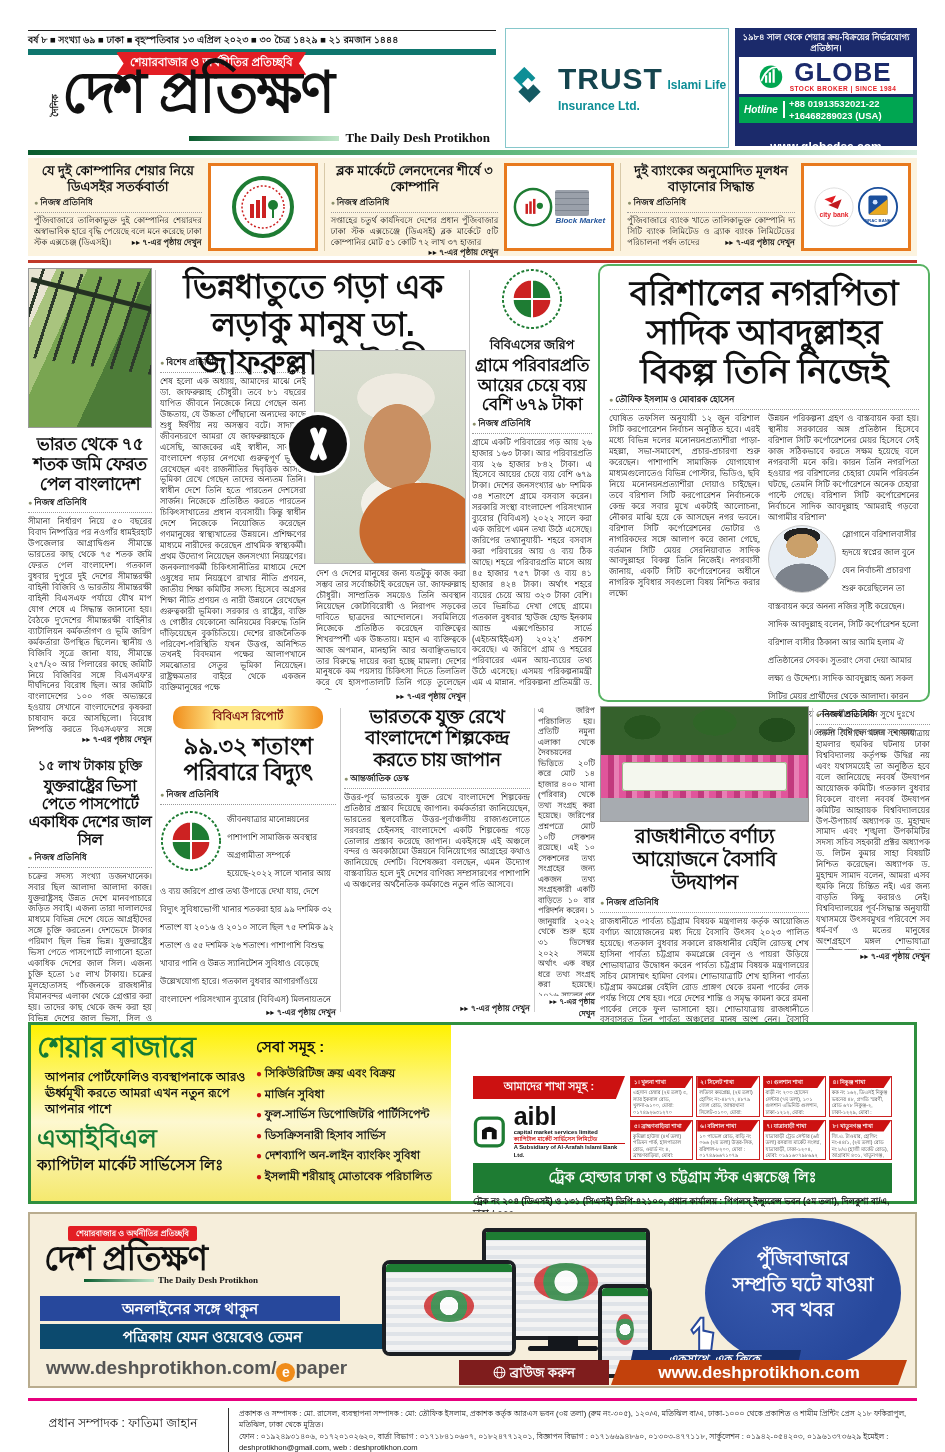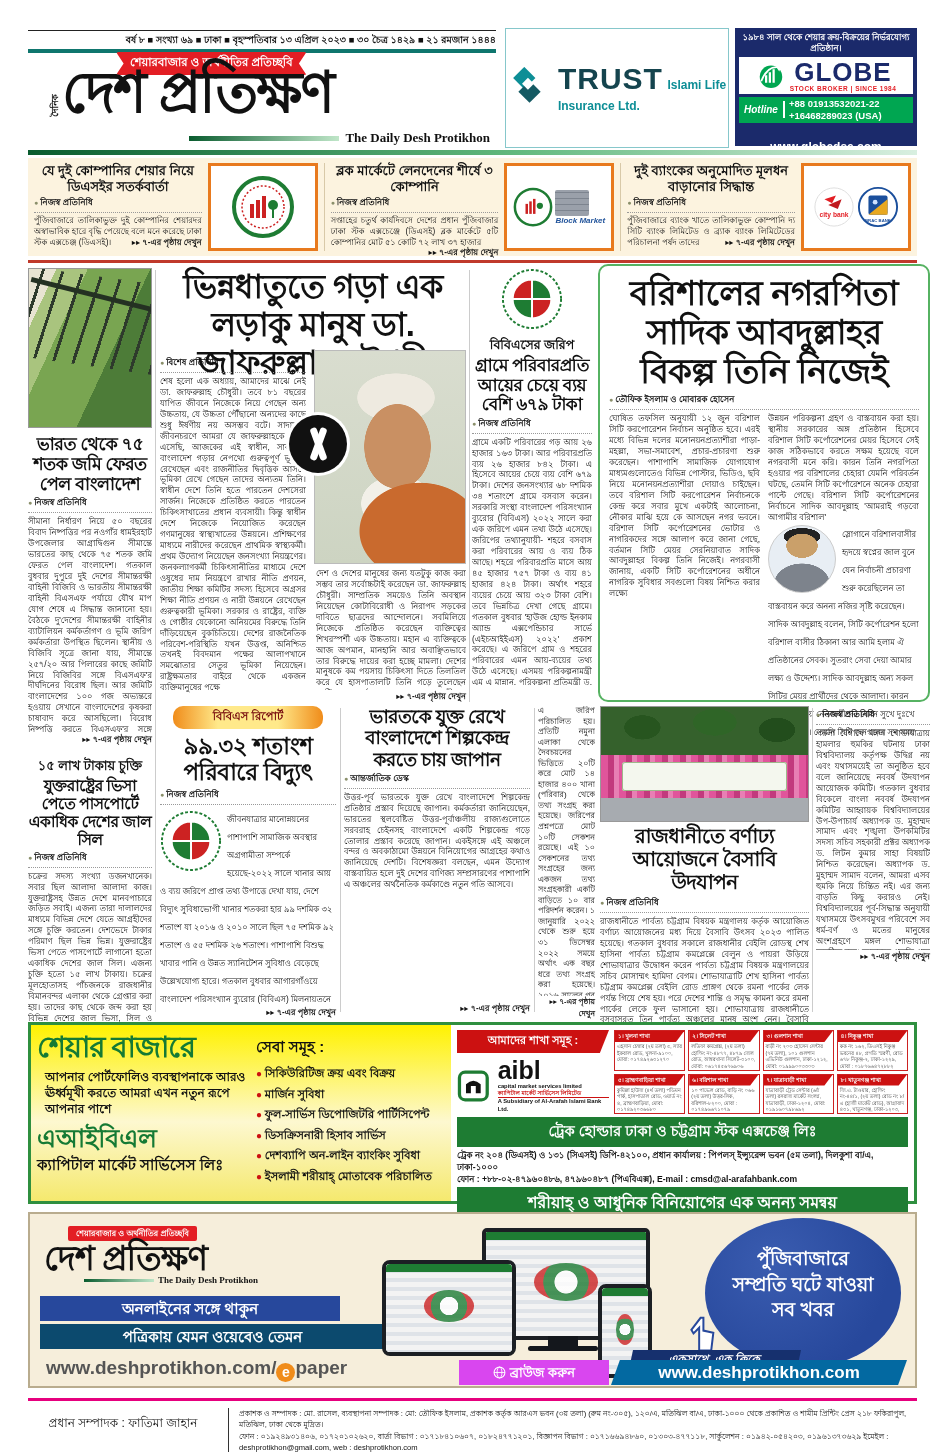--- a/index.html
+++ b/index.html
@@ -1,20 +1,20 @@
 <!DOCTYPE html>
 <html><head>
 <meta charset="utf-8">
 <style>
   html,body{margin:0;padding:0;background:#fff;}
   #page{position:relative;width:945px;height:1452px;background:#fff;overflow:hidden;
         font-family:"Liberation Sans","DejaVu Sans",sans-serif;color:#111;}
   
   .dateline{position:absolute;left:28px;top:30px;width:468px;height:18px;border-top:1px solid #222;
-    border-bottom:4px solid #0f766e;font-size:9.5px;line-height:18px;text-align:right;font-weight:bold;}
+    border-bottom:6px solid #0f766e;font-size:9.5px;line-height:18px;text-align:left;font-weight:bold;}
   .mast{position:absolute;left:28px;top:52px;width:468px;height:96px;}
   .ribbon{position:absolute;left:88px;top:0;background:#e31e24;color:#fff;font-size:11.5px;font-weight:bold;
     padding:2px 14px;border-radius:3px;clip-path:polygon(0 0,100% 0,96% 50%,100% 100%,0 100%,4% 50%);}
   .mtitle{position:absolute;left:34px;top:12px;font-size:57px;font-weight:bold;letter-spacing:-2px;
     line-height:1;white-space:nowrap;}
   .mdaily{position:absolute;left:16px;top:46px;font-size:9px;font-weight:bold;transform:rotate(-90deg);color:#111;}
   .msub{position:absolute;right:6px;bottom:2px;display:flex;align-items:center;gap:6px;}
   .gbar{display:inline-block;width:150px;height:5px;background:linear-gradient(90deg,#0a5c2f,#bfe6c8);}
   .msub span{font-family:"Liberation Serif",serif;font-weight:bold;font-size:13px;}
   
@@ -128,21 +128,21 @@
   .ay1{width:215px;}
   .sharet{font-size:29px;font-weight:bold;color:#157a34;line-height:1;letter-spacing:-1px;}
   .sharesub{font-size:12px;font-weight:bold;margin:7px 0 0 8px;line-height:1.35;}
   .aiblbn{font-size:25px;font-weight:bold;color:#157a34;margin-top:8px;line-height:1;}
   .aiblbn2{font-size:15px;font-weight:bold;margin-top:2px;}
   .ay2{flex:1;padding-top:2px;}
   .svt{font-size:15px;font-weight:bold;margin-bottom:5px;}
   .svc{list-style:none;margin:0;padding:0;}
   .svc li{font-size:11.3px;font-weight:bold;margin:6px 0;line-height:1.25;}
   .svc li::before{content:"● ";color:#cc1111;font-size:10px;}
-  .aw{flex:1;position:relative;padding:5px 6px;box-sizing:border-box;}
+  .aw{flex:1;position:relative;padding:5px 22px;box-sizing:border-box;margin-top:46px;}
   .awtop{display:flex;gap:5px;height:84px;}
   .awleft{width:152px;position:relative;}
   .brbadge{background:#cc1111;color:#fff;font-weight:bold;font-size:11px;text-align:center;padding:2px 0;
      clip-path:polygon(0 0,100% 0,94% 100%,0 100%);}
   .alogo{display:flex;align-items:center;gap:8px;margin-top:6px;}
   .alogotxt b{font-size:25px;line-height:.9;}
   .alogotxt div{font-size:5.8px;font-weight:bold;line-height:1.25;}
   .alogotxt .redu{color:#cc1111;border-bottom:1px solid #cc1111;}
   .brgrid{flex:1;display:grid;grid-template-columns:repeat(4,1fr);grid-template-rows:1fr 1fr;gap:3px;}
   .bbox{border:1.5px solid #cc2222;background:#fff;overflow:hidden;}
@@ -175,23 +175,23 @@
   .scr::before{content:"";position:absolute;left:0;top:0;right:0;height:8px;background:#1e7c33;}
   .scr::after{content:"";position:absolute;left:30%;top:30%;width:40%;height:36%;border-radius:50%;
      background:radial-gradient(circle,#fff 30%,#1e7c33 32% 60%,#cc2222 62%);opacity:.8;}
   .stand{position:absolute;background:#14171c;}
   .bubble{position:absolute;right:14px;top:4px;width:196px;height:150px;border-radius:50%;
      background:radial-gradient(circle at 35% 30%,#3a5cb0,#27489c 70%);color:#fff;text-align:center;
      font-weight:bold;font-size:19px;line-height:1.35;padding-top:28px;box-sizing:border-box;}
   .hand{position:absolute;right:196px;top:96px;width:34px;height:44px;}
   .clickband{position:absolute;right:116px;top:136px;width:168px;height:19px;background:#16306e;color:#fff;
      font-weight:bold;font-size:11.5px;text-align:center;line-height:19px;transform:skewX(-12deg);}
-  .siteband{position:absolute;right:8px;top:146px;width:296px;height:25px;background:#0369a1;color:#fff;
+  .siteband{position:absolute;right:8px;top:146px;width:296px;height:25px;background:#c2410c;color:#fff;
      font-weight:bold;font-size:17px;text-align:center;line-height:25px;clip-path:polygon(3% 0,100% 0,97% 100%,0 100%);}
-  .browse{position:absolute;right:306px;top:146px;width:150px;height:25px;background:#d946ef;color:#fff;
+  .browse{position:absolute;right:306px;top:146px;width:150px;height:25px;background:#7f1d1d;color:#fff;
      font-weight:bold;font-size:13px;text-align:center;line-height:25px;}
   
   .foot{position:absolute;left:28px;top:1398px;width:889px;border-top:3px solid #e6007e;padding-top:7px;
      display:flex;align-items:flex-start;}
   .fed{width:190px;font-size:12px;text-align:center;padding-top:6px;}
   .fsep{width:1px;background:#333;align-self:stretch;margin:0 10px;}
   .finfo{flex:1;font-size:7.6px;line-height:1.5;color:#111;}
 </style>
 </head>
 <body>

